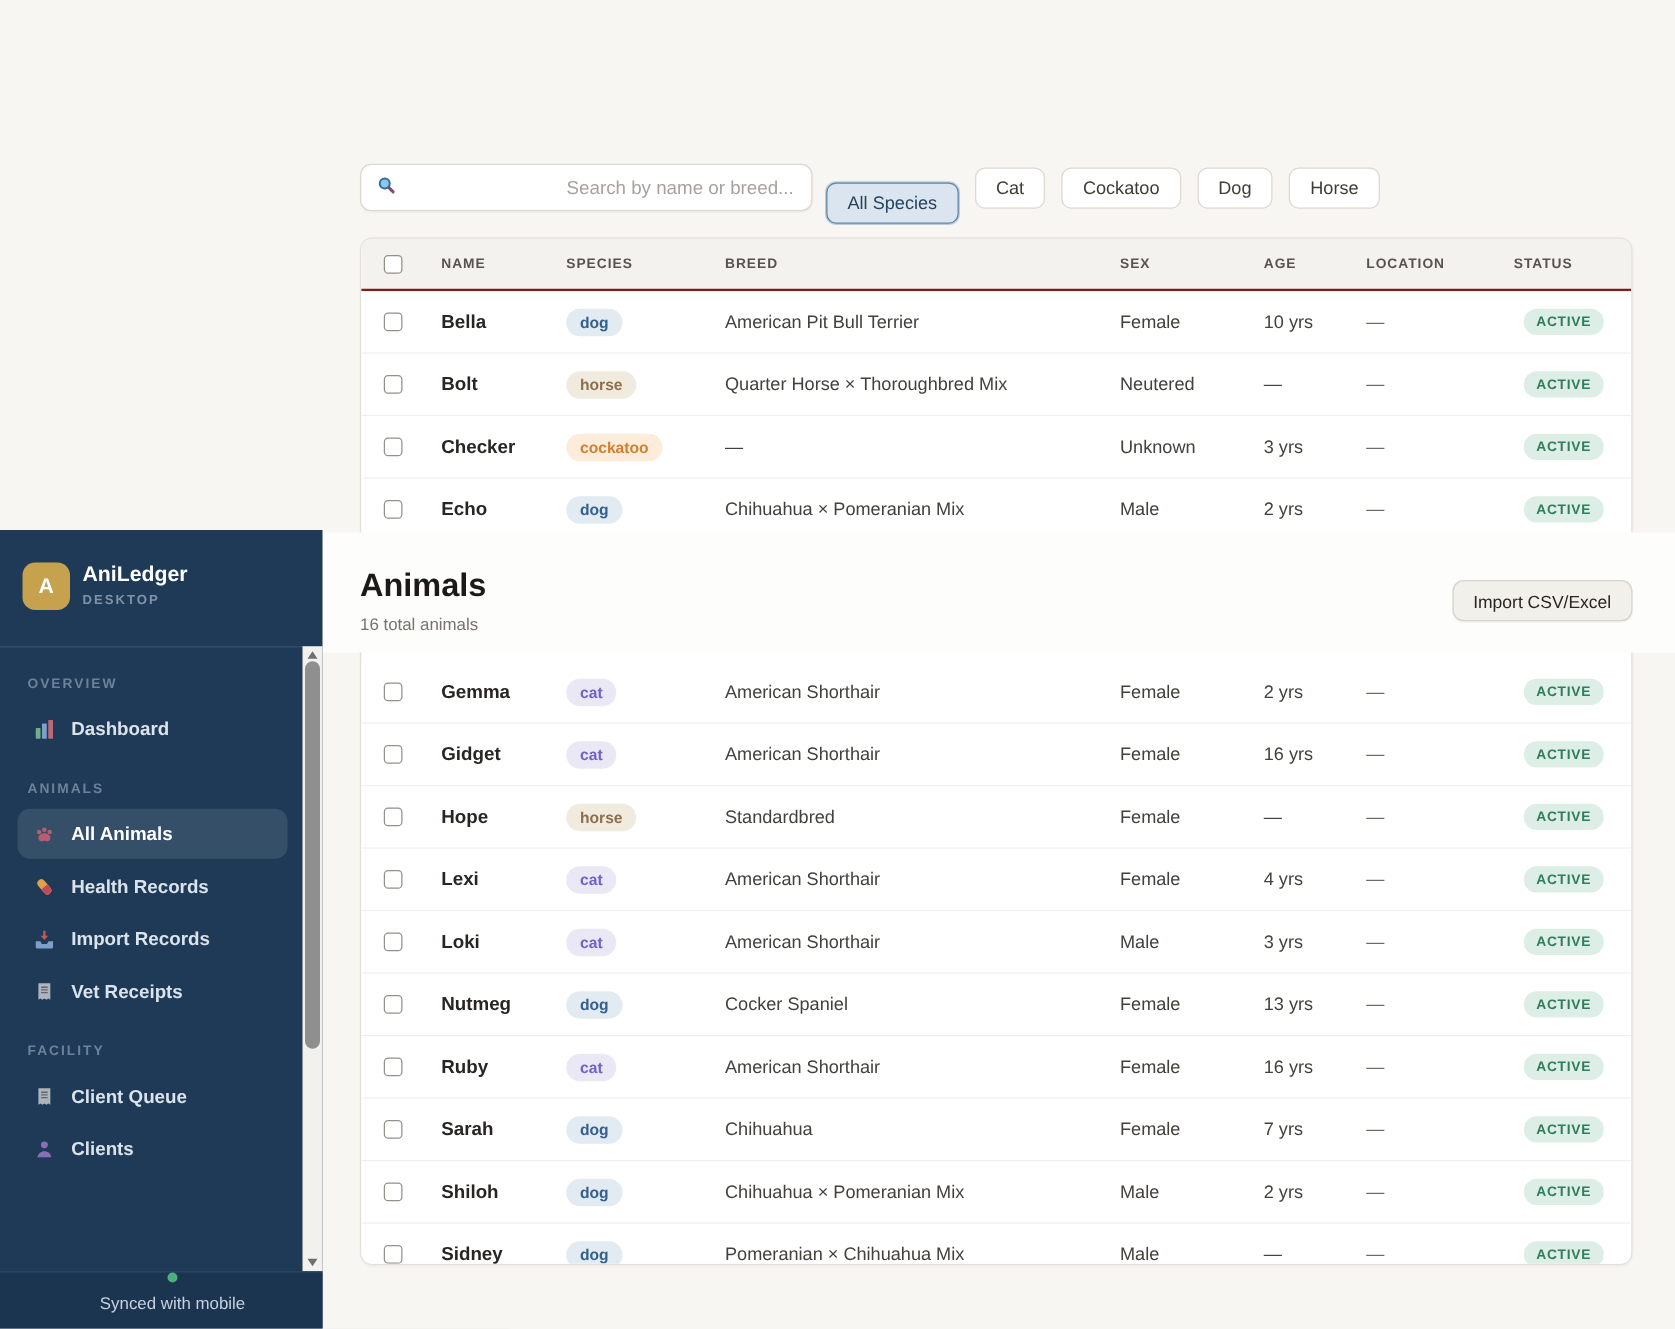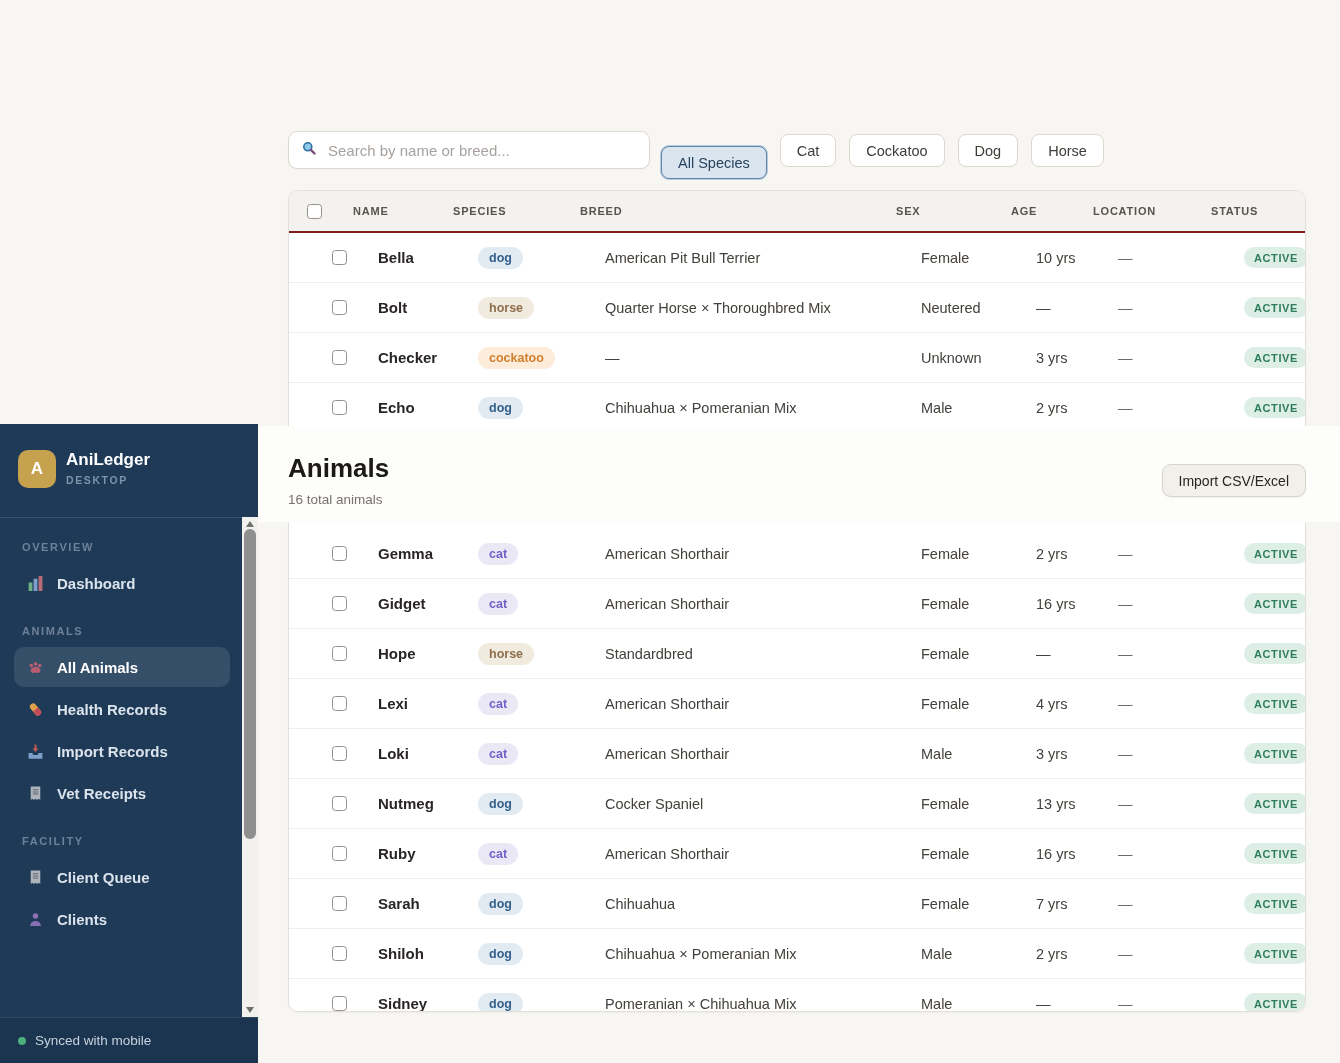--- a/index.html
+++ b/index.html
@@ -4,36 +4,36 @@
 <style>
   html,body{margin:0;padding:0;}
   body{font-family:"Liberation Sans","DejaVu Sans",sans-serif;background:#e9e7e3;}
   .page{position:relative;width:1340px;height:1063px;background:var(--page-bg,#f8f6f2);overflow:hidden;}
 
   
   .search-bar{position:absolute;left:288px;top:131px;width:362px;height:38px;background:#fff;
     border:1px solid #ddd8d0;border-radius:9px;display:flex;align-items:center;gap:9px;
     padding:0 12px;box-sizing:border-box;box-shadow:0 1px 2px rgba(0,0,0,0.03);}
   .search-bar input{border:none;outline:none;background:transparent;font-family:inherit;
-    font-size:15px;color:#44403c;width:100%;}
+    font-size:15px;color:#44403c;width:100%;text-align:right;}
   .search-bar input::placeholder{color:#a8a29e;}
   .chips{position:absolute;left:661px;top:134px;display:flex;gap:13px;}
   .chip{height:33px;padding:0 16px;border-radius:8px;border:1px solid #ddd8d0;background:#fff;
     font-family:inherit;font-size:14.5px;color:#3f3b36;cursor:pointer;white-space:nowrap;}
   .chip.active{background:var(--chip-active-bg,#dbe5ef);border-color:var(--chip-active-border,#5e86a8);
     color:#26445f;box-shadow:0 0 0 1px #b9cbdd;margin-top:12px;}
 
   
   .card{position:absolute;left:288px;top:190px;width:1018px;height:822px;background:#fff;
     border:1px solid var(--card-border,#e3e0da);border-radius:10px;box-sizing:border-box;
     overflow:hidden;box-shadow:0 1px 2px rgba(0,0,0,0.04);}
   .grid-cols{display:grid;grid-template-columns:64px 100px 127px 316px 115px 82px 118px 1fr;align-items:center;}
   .thead{height:40px;background:var(--thead-bg,#f4f2ee);border-bottom:2px solid #7f1d1d;}
   .hcell{font-size:11px;font-weight:700;letter-spacing:0.8px;color:#57534e;}
-  .trow{height:49px;border-bottom:1px solid #f0eeea;font-size:14.5px;color:#44403c;background:#fff;padding-left:25px;}
+  .trow{height:49px;border-bottom:1px solid #f0eeea;font-size:14.5px;color:#44403c;background:#fff;}
   .c-check{display:flex;padding-left:18px;}
   .checkbox{width:15px;height:15px;border:1.5px solid #94908a;border-radius:3.5px;background:#fff;
     box-sizing:border-box;cursor:pointer;}
   .c-name{font-weight:700;color:#292524;font-size:15px;}
   .badge{display:inline-block;border-radius:999px;white-space:nowrap;}
   .sp{font-size:12.5px;font-weight:600;padding:4px 11px;}
   .st{font-size:11px;font-weight:700;letter-spacing:0.6px;padding:4.5px 10px;}
   .c-status{padding-left:8px;}
   .spacer{height:96px;}
   .dash{color:#6e6a63;}
@@ -57,21 +57,21 @@
   .sb-nav{position:absolute;top:93px;bottom:46px;left:0;right:16px;padding:24px 0 0 14px;
     box-sizing:border-box;overflow:hidden;}
   .nav-label{font-size:11px;font-weight:700;letter-spacing:1.6px;color:#6e8198;margin:22px 0 10px 8px;}
   .nav-section:first-child .nav-label{margin-top:0;}
   .nav-item{display:flex;align-items:center;gap:13px;height:40px;padding:0 12px;margin-bottom:2px;
     border-radius:10px;color:#dbe3ec;font-size:15px;font-weight:600;width:216px;box-sizing:border-box;cursor:pointer;}
   .nav-item.active{background:rgba(255,255,255,0.11);color:#fff;}
   .nav-icon{width:18px;height:18px;display:flex;align-items:center;justify-content:center;flex:none;}
   .sb-footer{position:absolute;left:0;bottom:0;width:258px;height:46px;background:var(--sidebar-footer-bg,#1b3450);
     border-top:1px solid rgba(255,255,255,0.09);display:flex;align-items:center;gap:9px;
-    padding-left:18px;box-sizing:border-box;}
+    padding-left:18px;box-sizing:border-box;flex-direction:column;}
   .dot{width:8px;height:8px;border-radius:50%;background:#4caf7d;flex:none;}
   .sync-text{font-size:13.5px;color:#c6d2dd;}
 
   
   .sb-scroll{position:absolute;right:0;top:93px;bottom:46px;width:16px;background:#f3f1ee;}
   .sb-thumb{position:absolute;top:12px;left:2px;width:12px;height:310px;border-radius:6px;background:#8f8f8f;cursor:pointer;}
   .arrow{position:absolute;left:4px;width:0;height:0;border-left:4px solid transparent;border-right:4px solid transparent;cursor:pointer;}
   .arrow-up{top:4px;border-bottom:6px solid #6f6f6f;}
   .arrow-down{bottom:4px;border-top:6px solid #6f6f6f;}
 </style>

